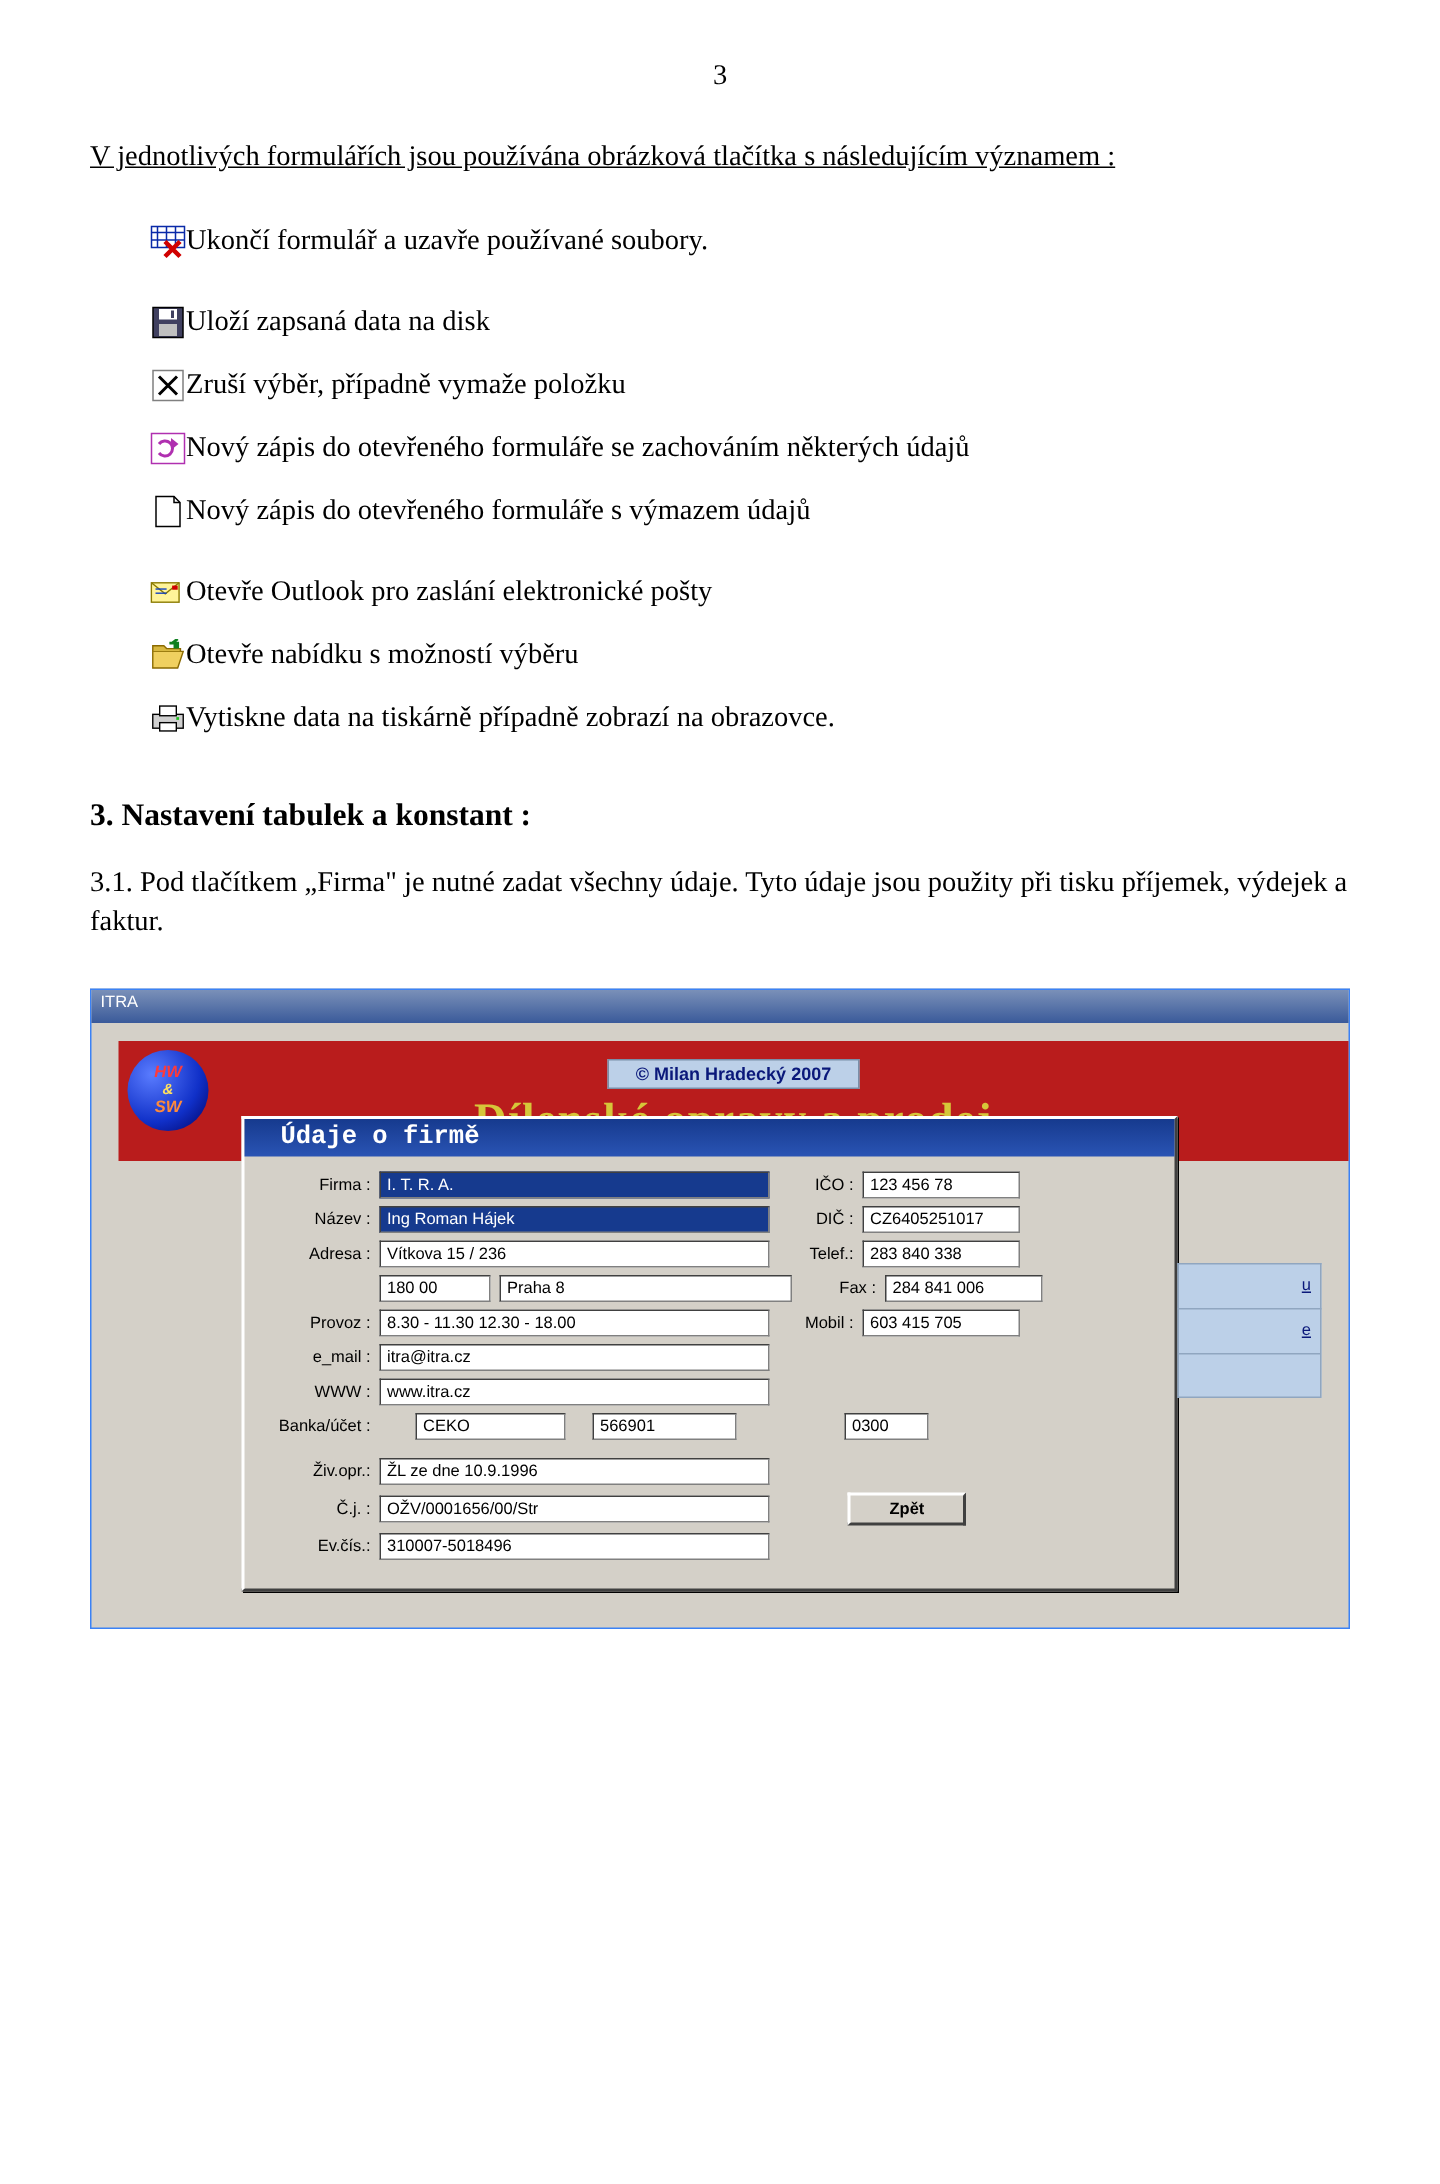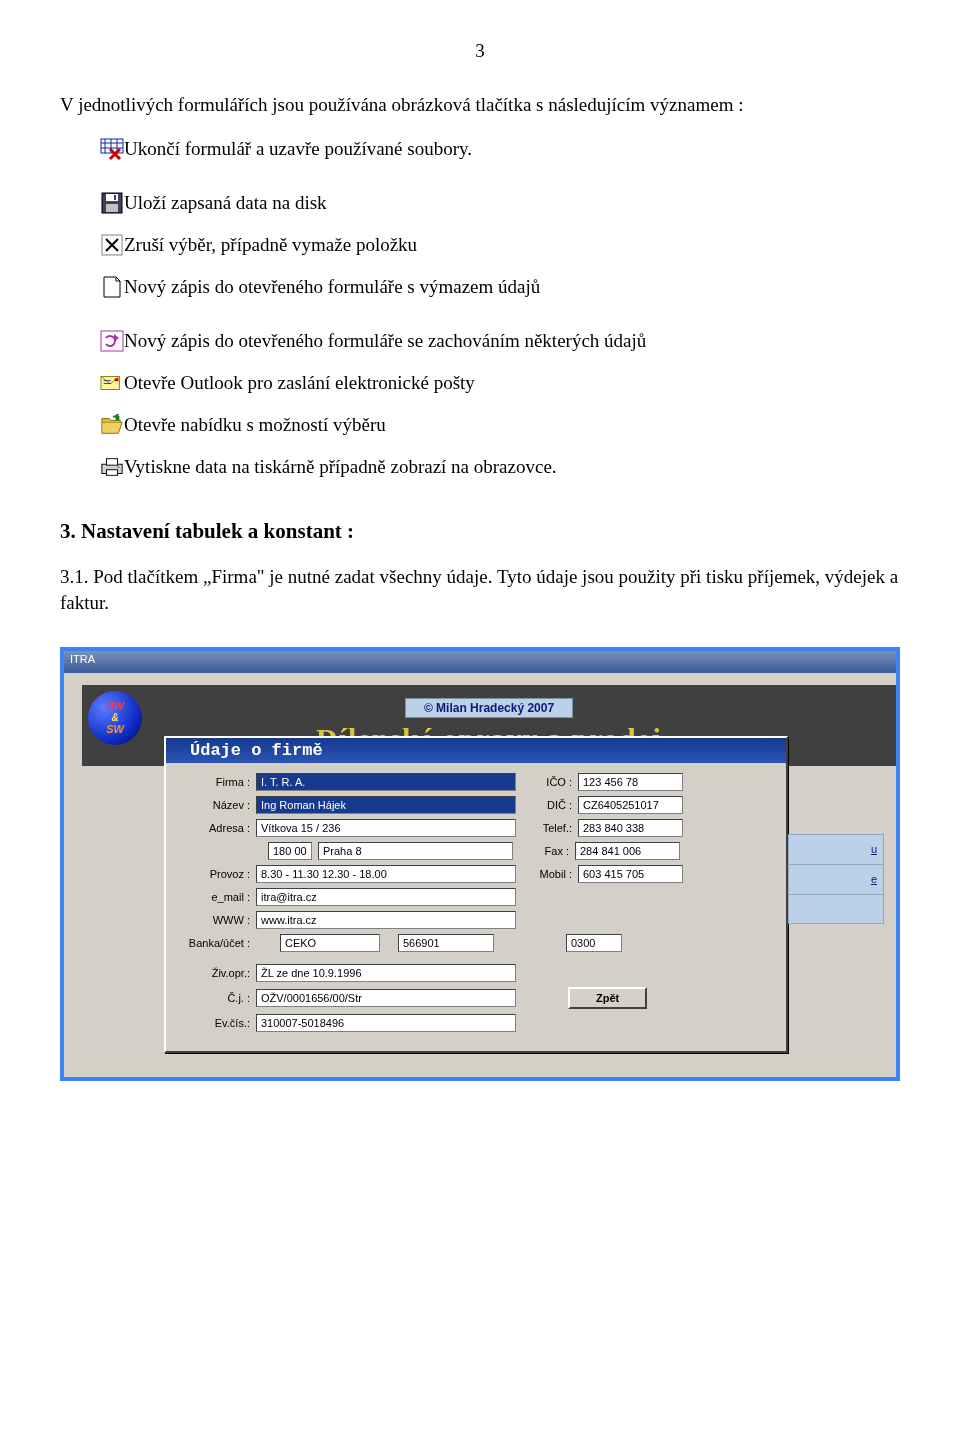--- a/index.html
+++ b/index.html
@@ -11,22 +11,23 @@
     padding: 40px 60px;
     width: 960px;
     box-sizing: border-box;
   }
   .page-num {
     text-align: center;
     font-size: 19px;
     margin-bottom: 30px;
   }
   p.intro {
-    margin: 0 0 18px 0;
+    margin: 0 0 30px 0;
     line-height: 1.4;
+    text-decoration: underline;
   }
   .icon-list {
     margin-left: 40px;
     margin-bottom: 40px;
   }
   .icon-row {
     display: flex;
     align-items: flex-start;
     margin-bottom: 18px;
     gap: 0;
@@ -54,33 +55,33 @@
     margin: 0 0 30px 0;
     line-height: 1.4;
   }
   
   .shot-wrap {
     width: 840px;
     margin-left: 0;
   }
   .app-bg {
     background: #d4d0c8;
-    border: 4px solid #3b82f6;
+    border: 1px solid #3b82f6;
     padding: 0;
   }
   .app-titlebar {
     height: 18px;
     background: linear-gradient(#7a90b8,#3a5a9a);
     color: #fff;
     font-family: Tahoma, Arial, sans-serif;
     font-size: 11px;
     padding: 2px 6px;
   }
   .banner {
-    background: #404040;
+    background: #b91c1c;
     margin: 12px 0 0 18px;
     padding: 10px;
     text-align: center;
     position: relative;
   }
   .copyright-chip {
     display: inline-block;
     background: #bcd0e8;
     border: 1px solid #7a8fa8;
     color: #0a187a;
@@ -169,21 +170,21 @@
     font-family: Tahoma, Arial, sans-serif;
     box-sizing: border-box;
     display: inline-flex;
     align-items: center;
   }
   .ibox.sel {
     background: #163a8e;
     color: #fff;
   }
   .w-long { width: 260px; }
-  .w-psc  { width: 44px; margin-left: 12px; }
+  .w-psc  { width: 74px; }
   .w-mid  { width: 105px; }
   .w-city { width: 195px; }
   .w-bank { width: 100px; margin-left: 24px; }
   .w-acc  { width: 96px; }
   .w-kod  { width: 56px; }
   .w-evc  { width: 260px; }
   .btn {
     background: #d4d0c8;
     border: 2px solid #fff;
     border-right-color: #404040;
@@ -255,39 +256,39 @@
   <div class="icon-row">
     <div class="icon">
       <svg width="22" height="22" viewBox="0 0 22 22">
         <rect x="1" y="1" width="20" height="20" fill="#fff" stroke="#808080"></rect>
         <path d="M5 5 L17 17 M17 5 L5 17" stroke="#000" stroke-width="2"></path>
       </svg>
     </div>
     <div class="desc">Zruší výběr, případně vymaže položku</div>
   </div>
 
-  <div class="icon-row spacer">
-    <div class="icon">
-      <svg width="20" height="24" viewBox="0 0 20 24">
-        <path d="M2 2 L14 2 L18 6 L18 22 L2 22 Z" fill="#fff" stroke="#000"></path>
-        <path d="M14 2 L14 6 L18 6" fill="none" stroke="#000"></path>
-      </svg>
-    </div>
-    <div class="desc">Nový zápis do otevřeného formuláře s výmazem údajů</div>
-  </div>
-
   <div class="icon-row">
     <div class="icon">
       <svg width="24" height="22" viewBox="0 0 24 22">
         <rect x="1" y="1" width="22" height="20" fill="#fff" stroke="#b030b0"></rect>
         <path d="M6 8 A5 5 0 1 1 6 14" fill="none" stroke="#b030b0" stroke-width="2"></path>
         <path d="M14 4 L19 8 L14 12 Z" fill="#b030b0"></path>
       </svg>
     </div>
     <div class="desc">Nový zápis do otevřeného formuláře se zachováním některých údajů</div>
+  </div>
+
+  <div class="icon-row spacer">
+    <div class="icon">
+      <svg width="20" height="24" viewBox="0 0 20 24">
+        <path d="M2 2 L14 2 L18 6 L18 22 L2 22 Z" fill="#fff" stroke="#000"></path>
+        <path d="M14 2 L14 6 L18 6" fill="none" stroke="#000"></path>
+      </svg>
+    </div>
+    <div class="desc">Nový zápis do otevřeného formuláře s výmazem údajů</div>
   </div>
 
   <div class="icon-row">
     <div class="icon">
       <svg width="26" height="22" viewBox="0 0 26 22">
         <rect x="1" y="4" width="20" height="14" fill="#fff49a" stroke="#8a7a00"></rect>
         <path d="M1 4 L11 12 L21 4" fill="none" stroke="#8a7a00"></path>
         <rect x="4" y="8" width="8" height="1" fill="#1040c0"></rect>
         <rect x="4" y="11" width="8" height="1" fill="#1040c0"></rect>
         <rect x="16" y="6" width="4" height="3" fill="#d00000"></rect>

